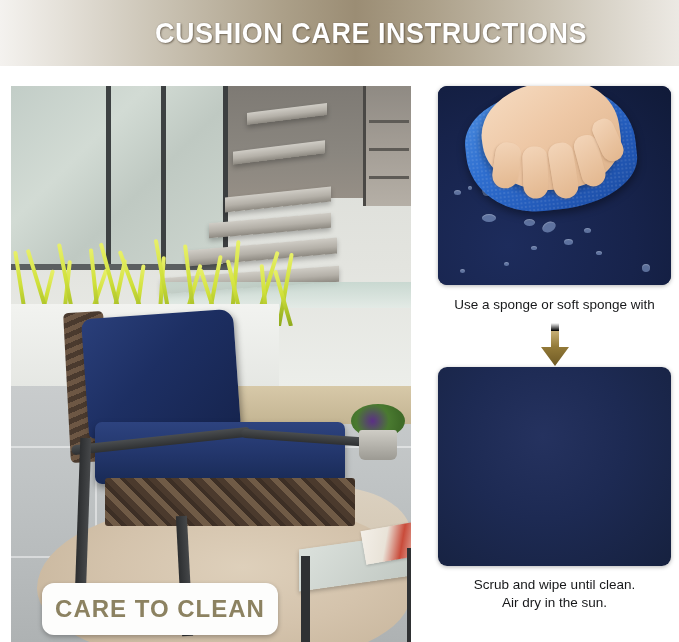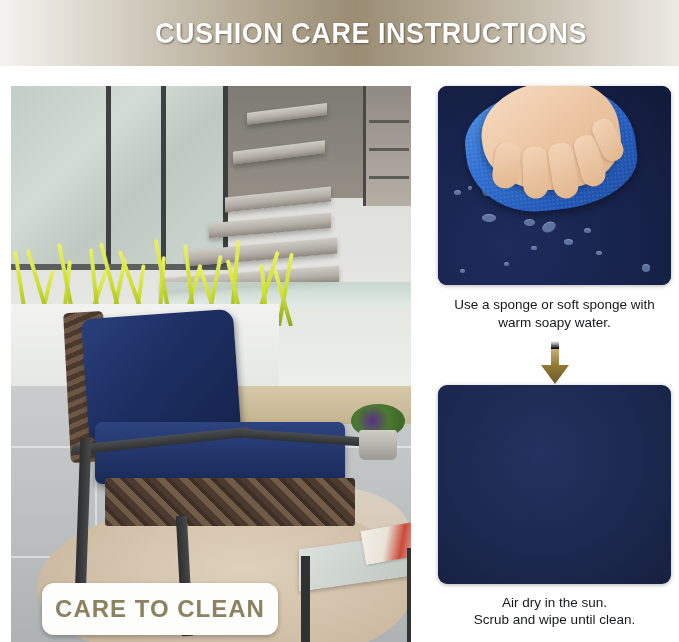--- a/index.html
+++ b/index.html
@@ -300,39 +300,38 @@
         <div class="finger" style="left:8px;top:54px;width:26px;height:46px;transform:rotate(16deg);"></div>
         <div class="finger" style="left:36px;top:62px;width:25px;height:52px;transform:rotate(6deg);"></div>
         <div class="finger" style="left:64px;top:62px;width:25px;height:56px;transform:rotate(-1deg);"></div>
         <div class="finger" style="left:92px;top:58px;width:24px;height:52px;transform:rotate(-7deg);"></div>
         <div class="finger" style="left:114px;top:44px;width:22px;height:44px;transform:rotate(-16deg);"></div>
       </div>
     </div>
 
     <div class="caption">
       <div>Use a sponge or soft sponge with</div>
-      <div>warm soapy water.</div>
     </div>
 
     <div class="arrow-wrap">
       <svg width="30" height="44" viewBox="0 0 30 44">
         <defs>
           <linearGradient id="agrad" x1="0" y1="0" x2="0" y2="1">
             <stop offset="0%" stop-color="#ffffff"></stop>
             <stop offset="18%" stop-color="#c7b храм"></stop>
             <stop offset="18%" stop-color="#c8b076"></stop>
             <stop offset="55%" stop-color="#937a38"></stop>
             <stop offset="100%" stop-color="#6f5a25"></stop>
           </linearGradient>
         </defs>
         <polygon points="11,0 19,0 19,24 29,24 15,43 1,24 11,24" fill="url(#agrad)"></polygon>
       </svg>
     </div>
 
     <div class="navy-card"></div>
 
     <div class="caption2">
+      <div>Scrub and wipe until clean.</div>
       <div>Air dry in the sun.</div>
-      <div>Scrub and wipe until clean.</div>
     </div>
 
   </div>
 </div>
 
 </body></html>

